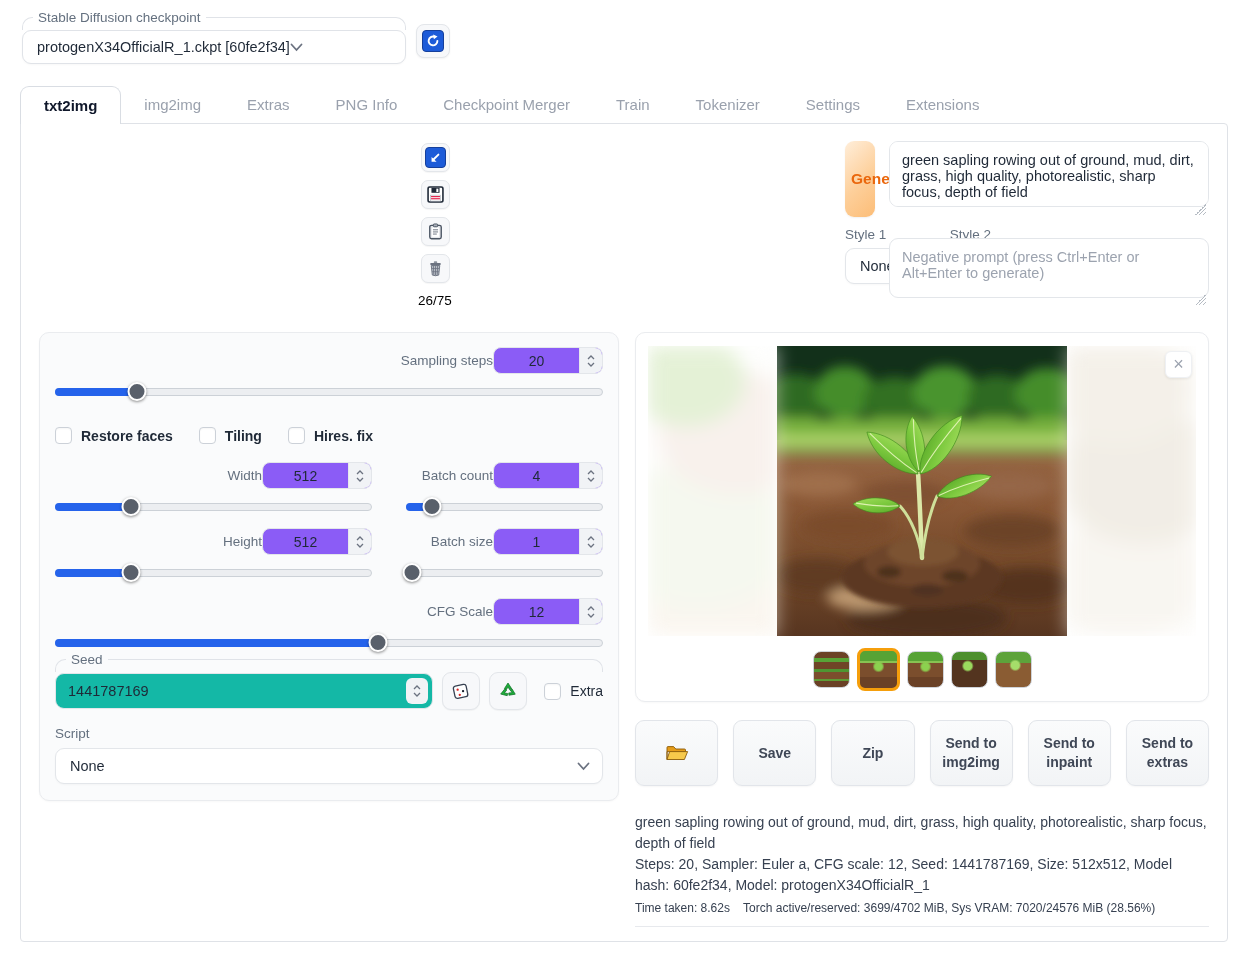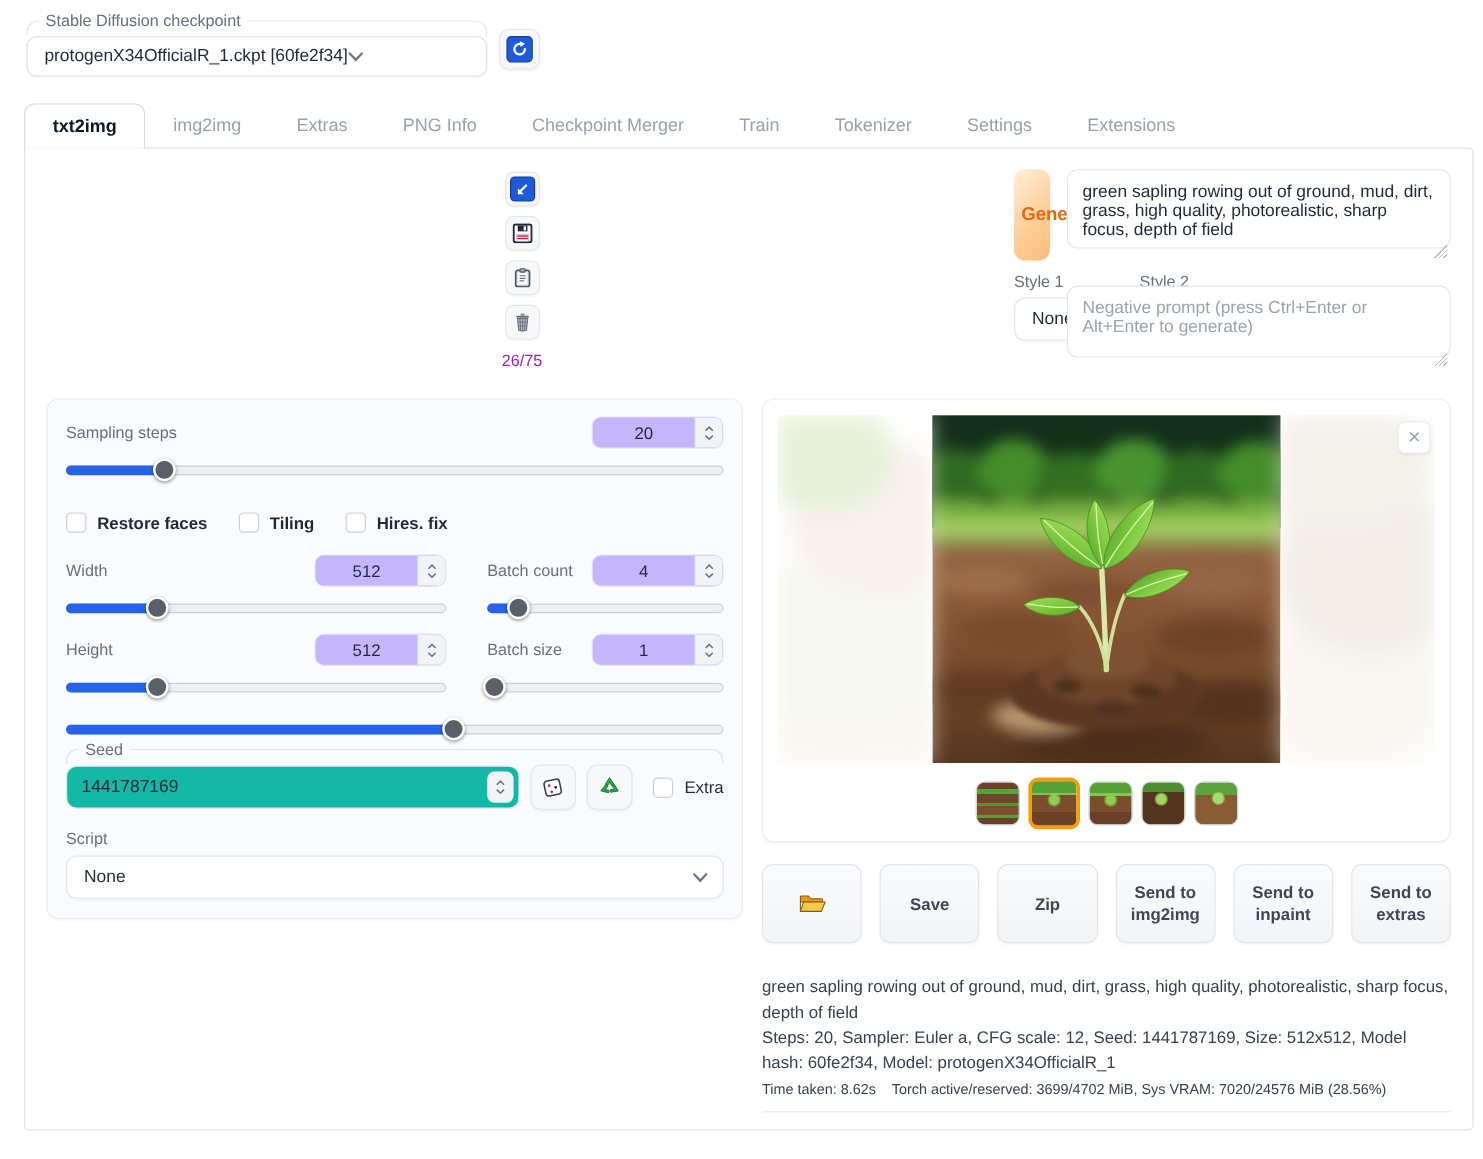--- a/index.html
+++ b/index.html
@@ -74,21 +74,21 @@
     background:
       linear-gradient(135deg, transparent 0 50%, #b6bcc4 50% 56%, transparent 56% 66%, #b6bcc4 66% 72%, transparent 72% 82%, #b6bcc4 82% 88%, transparent 88%);
   }
   .tools-col { grid-row:1 / 3; display:flex; flex-direction:column; gap:8px; align-items:center; padding-top:2px; }
   .icon-btn {
     width:29px; height:29px; border:1px solid #e3e6ea; border-radius:7px; background:#f7f8fa;
     display:flex; align-items:center; justify-content:center; cursor:pointer;
     box-shadow:0 1px 1px rgba(0,0,0,.04);
   }
   .icon-btn .blue-sq { width:21px; height:21px; }
-  .token-count { font-size:13.5px; color:#a21caf; margin-top:2px; }
+  .token-count { font-size:13.5px; color:#000000; margin-top:2px; }
 
   .gen-col { grid-row:1 / 3; }
   .generate-btn {
     width:100%; height:76px; border:none; border-radius:9px; cursor:pointer;
     background:linear-gradient(135deg, #ffeeda 0%, #fdcf9a 55%, #fcbd77 100%);
     color:#ea670c; font-size:15.5px; font-weight:700; font-family:inherit;
     box-shadow:0 1px 2px rgba(0,0,0,.06);
   }
   .styles-row { display:flex; gap:30px; margin-top:10px; }
   .style-group { flex:1; }
@@ -102,22 +102,22 @@
 
   
   .mid { display:flex; gap:16px; margin-top:24px; align-items:flex-start; }
   .settings {
     width:580px; background:#fafbfc; border:1px solid #eaecef; border-radius:10px;
     padding:14px 15px 16px 15px; box-shadow:0 1px 2px rgba(0,0,0,.03);
   }
   .row-2col { display:flex; gap:28px; }
   .col-method { width:262px; }
   .col-grow { flex:1; }
-  .num-row { display:flex; align-items:center; justify-content:space-between; }
-  .num-box { display:flex; width:110px; height:27px; border:1px solid #e3e6ea; border-radius:8px; background:#c4b5fd; overflow:hidden; }
+  .num-row { display:flex; align-items:center; justify-content:flex-end; }
+  .num-box { display:flex; width:110px; height:27px; border:1px solid #e3e6ea; border-radius:8px; background:#8b5cf6; overflow:hidden; }
   .num-box input {
     flex:1; min-width:0; border:none; outline:none; text-align:center;
     font-size:14px; color:#1f2937; font-family:inherit; background:transparent;
   }
   .spin { width:23px; background:#f1f3f6; border-left:1px solid #e6e8ec; display:flex; flex-direction:column; align-items:center; justify-content:center; gap:2px; cursor:pointer; }
 
   .slider { position:relative; height:19px; margin-top:8px; }
   .slider .track { position:absolute; top:6px; left:0; right:0; height:8px; border-radius:4px; background:#eceef1; border:1px solid #ccd1d7; }
   .slider .fill { position:absolute; top:6px; left:0; height:8px; border-radius:4px 0 0 4px; background:#2563eb; }
   .slider .knob {
@@ -452,20 +452,34 @@
             </div>
             <div class="slider">
               <div class="track"></div>
                 <div class="fill" style="width:3%"></div>
                 <div class="knob" style="left:3%"></div>
             </div>
           </div>
         </div>
 
         <div class="cfg-block">
+          <div class="num-row">
+            <span class="field-label">CFG Scale</span>
+            <div class="num-box">
+              <input value="12" style="">
+              <div class="spin">
+                <svg width="8" height="5" viewBox="0 0 8 5">
+                    <path d="M1 4 L4 1 L7 4" stroke="#6b7280" stroke-width="1.3" fill="none"></path>
+                  </svg>
+                <svg width="8" height="5" viewBox="0 0 8 5">
+                    <path d="M1 1 L4 4 L7 1" stroke="#6b7280" stroke-width="1.3" fill="none"></path>
+                  </svg>
+              </div>
+            </div>
+          </div>
           <div class="slider">
             <div class="track"></div>
               <div class="fill" style="width:59%"></div>
               <div class="knob" style="left:59%"></div>
           </div>
         </div>
 
         <div class="frame on-gray seed-frame">
           <div class="frame-top"></div>
           <span class="float-label">Seed</span>

